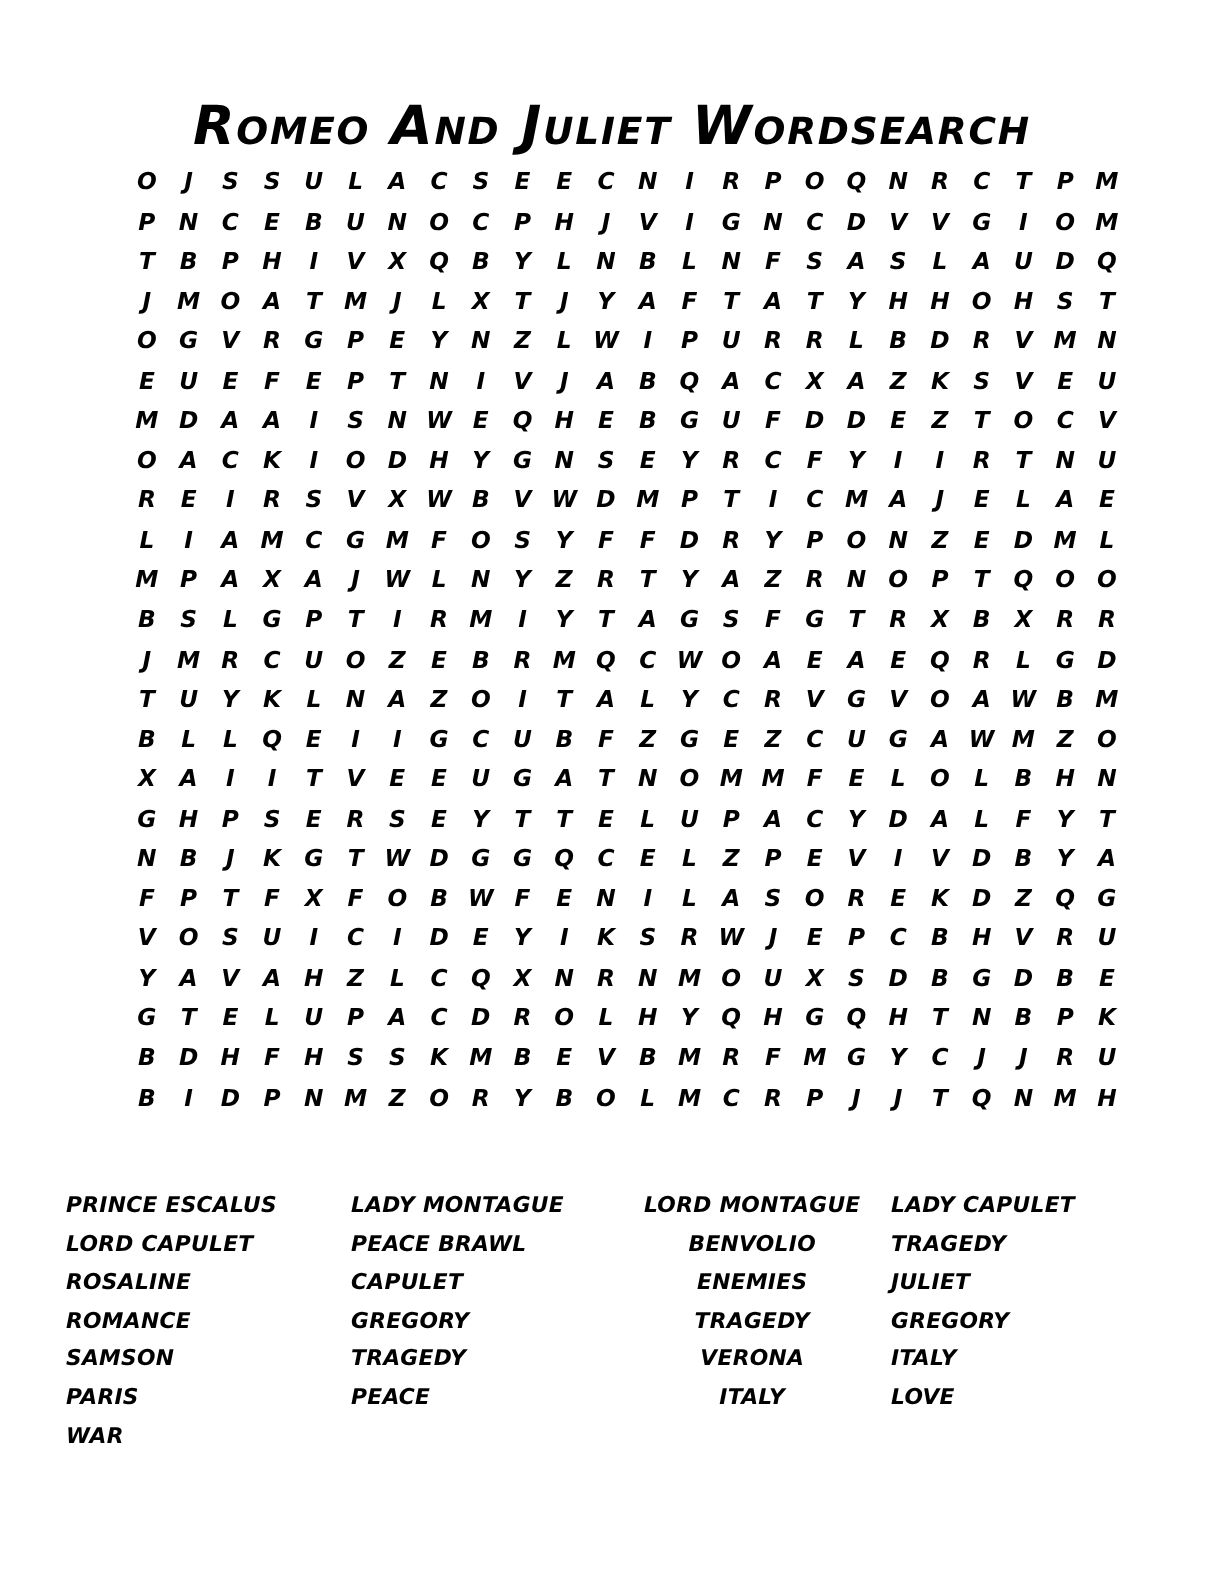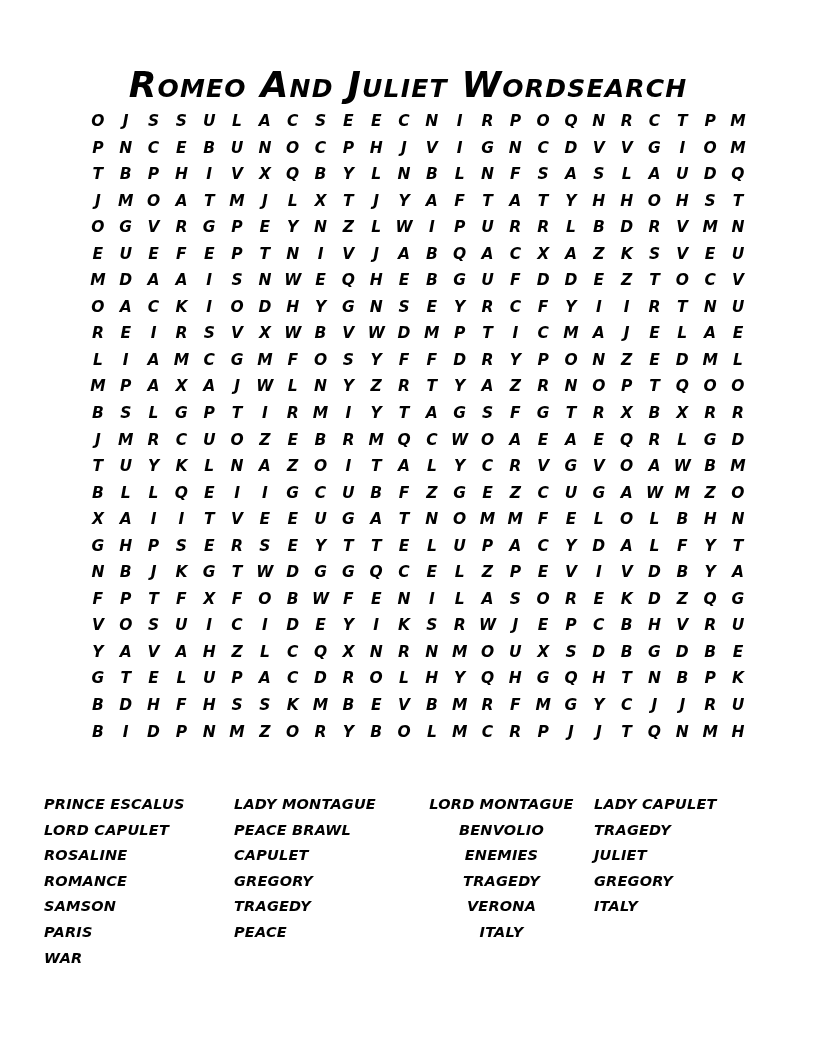--- a/index.html
+++ b/index.html
@@ -757,16 +757,17 @@
         <div class="word-item">TRAGEDY</div>
         <div class="word-item">VERONA</div>
         <div class="word-item">ITALY</div>
       </div>
       <div class="word-col word-col-4">
         <div class="word-item">LADY CAPULET</div>
         <div class="word-item">TRAGEDY</div>
         <div class="word-item">JULIET</div>
         <div class="word-item">GREGORY</div>
         <div class="word-item">ITALY</div>
+        <div class="word-item">LOVE</div>
       </div>
     </div>
 
 </div>
 
 </body></html>

